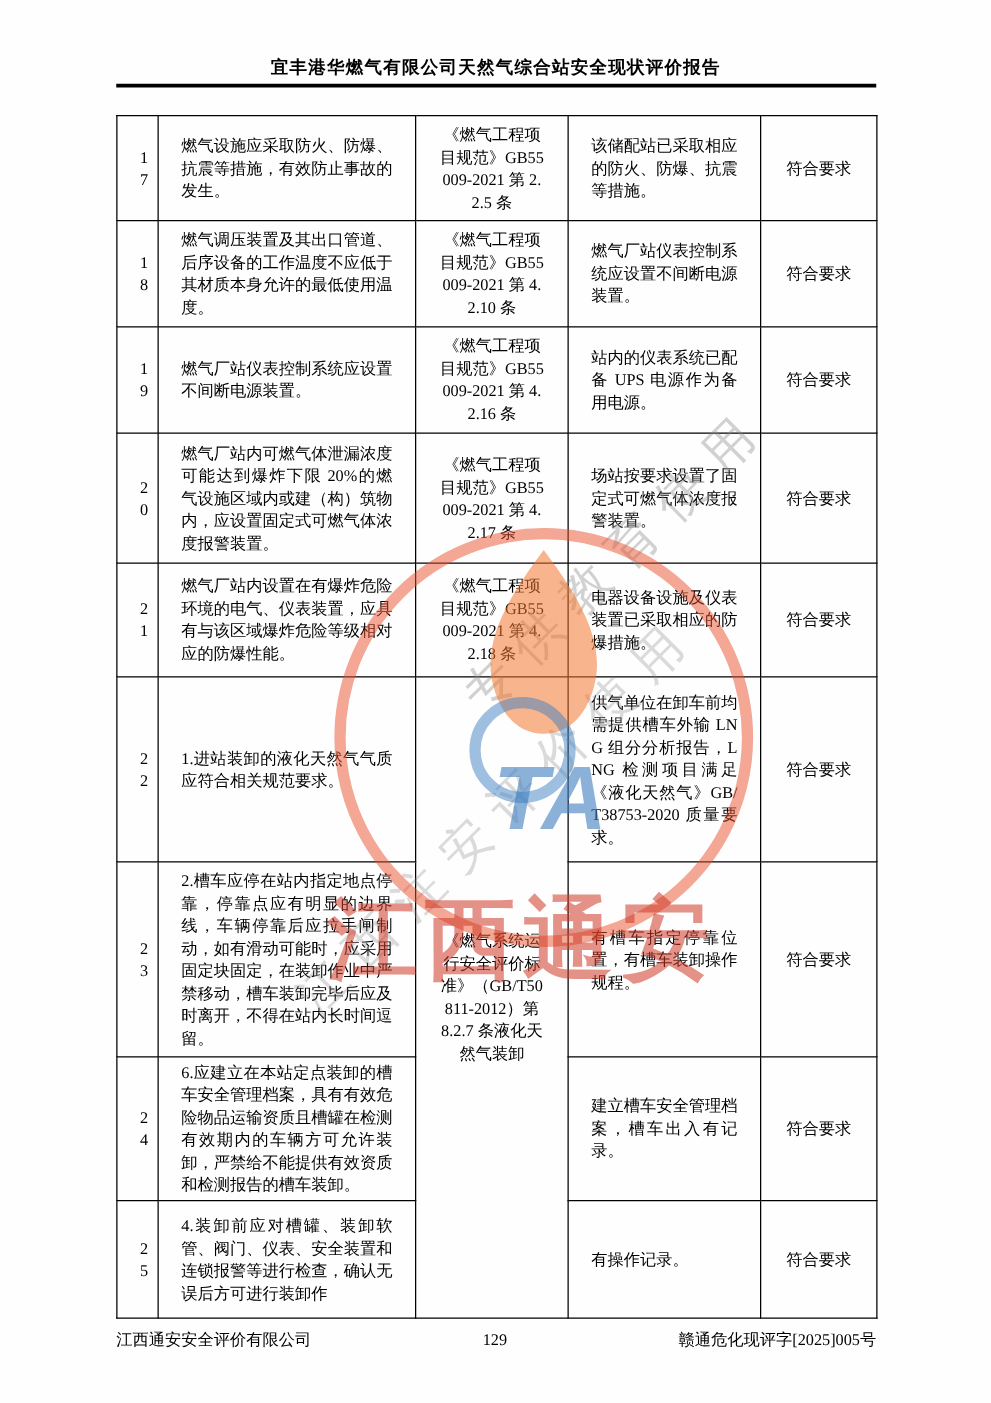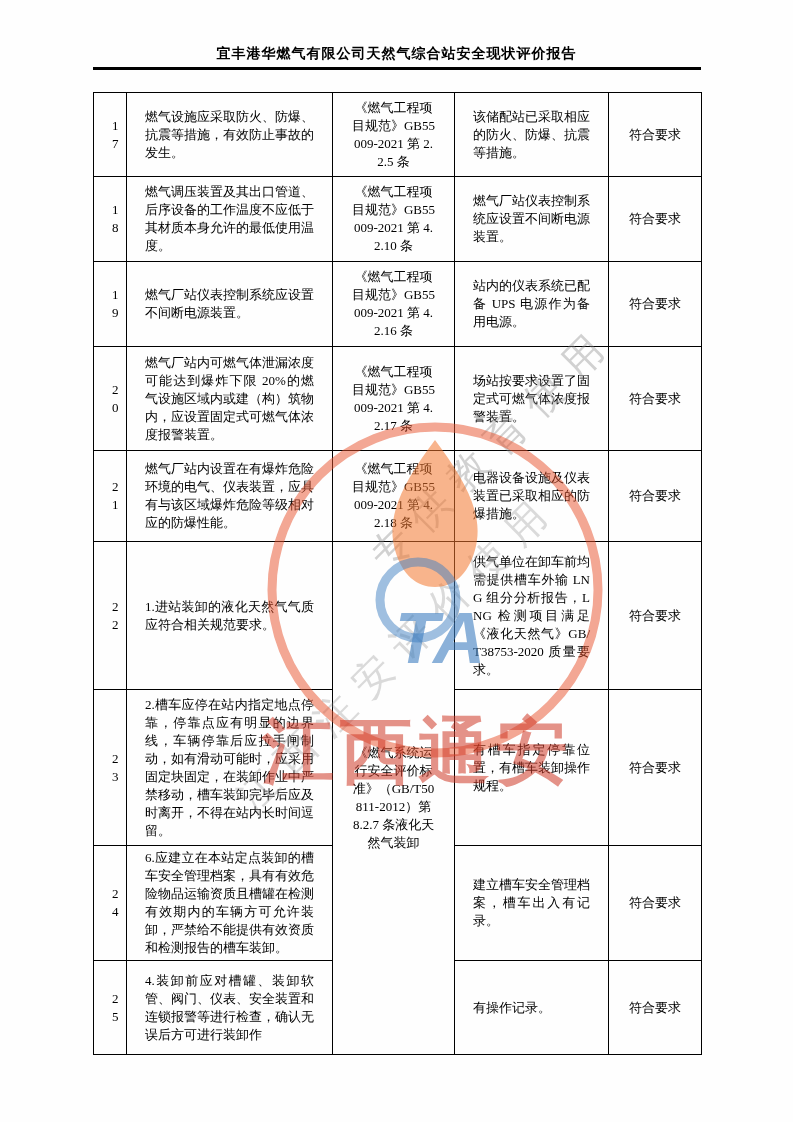--- a/index.html
+++ b/index.html
@@ -131,20 +131,25 @@
       </tr>
       <tr style="height:94px">
         <td class="c-no">25</td>
         <td class="c-content">4.装卸前应对槽罐、装卸软管、阀门、仪表、安全装置和连锁报警等进行检查，确认无误后方可进行装卸作</td>
         <td class="c-find">有操作记录。</td>
         <td class="c-concl">符合要求</td>
       </tr>
     </tbody>
   </table>
 
+  <div class="footer">
+    <span class="f-left">江西通安安全评价有限公司</span>
+    <span class="f-center">129</span>
+    <span class="f-right">赣通危化现评字[2025]005号</span>
+  </div>
 
   <div class="wm-layer">
     <div class="wm-diag wm-diag-1">专供教育使用</div>
     <div class="wm-diag wm-diag-2">江西注安评价使用</div>
     <svg class="wm-logo" viewBox="0 0 350 350" xmlns="http://www.w3.org/2000/svg">
       <circle cx="175" cy="175" r="163" fill="none" stroke-width="9" opacity="0.5" stroke="#e8502a"></circle>
       <path opacity="0.55" d="M175 25 C 205 65, 225 100, 215 135 C 208 160, 193 172, 175 172 C 157 172, 142 160, 135 135 C 125 100, 145 65, 175 25 Z" fill="#f2762e"></path>
       <circle cx="158" cy="185" r="38" fill="none" stroke-width="9" opacity="0.5" stroke="#3f7fc1"></circle>
       <text x="180" y="248" font-size="72" font-weight="bold" font-style="italic" text-anchor="middle" opacity="0.6" font-family="Liberation Sans, sans-serif" fill="#3f7fc1">TA</text>
     </svg>

